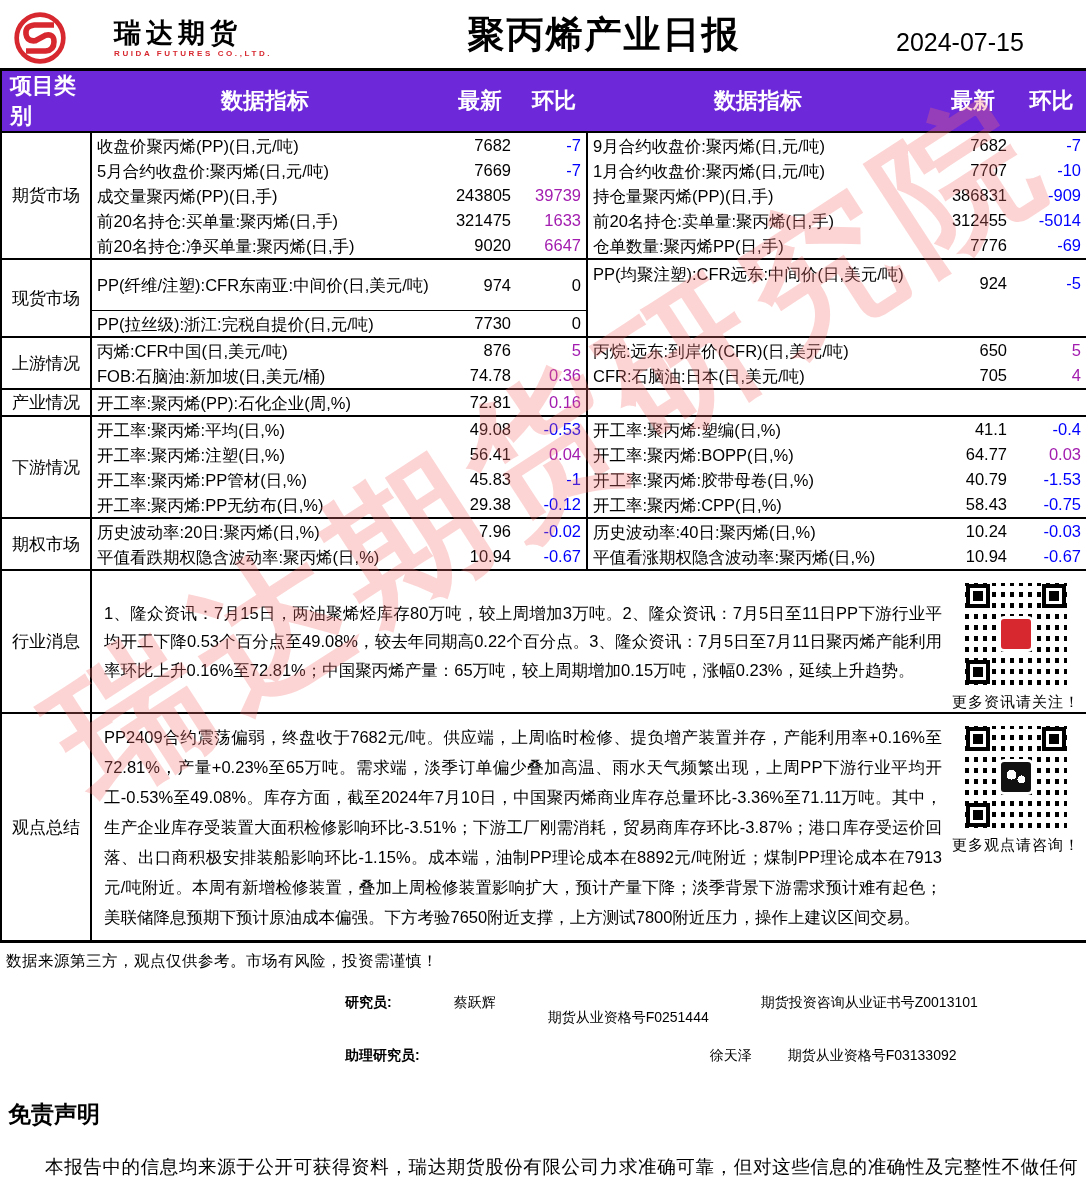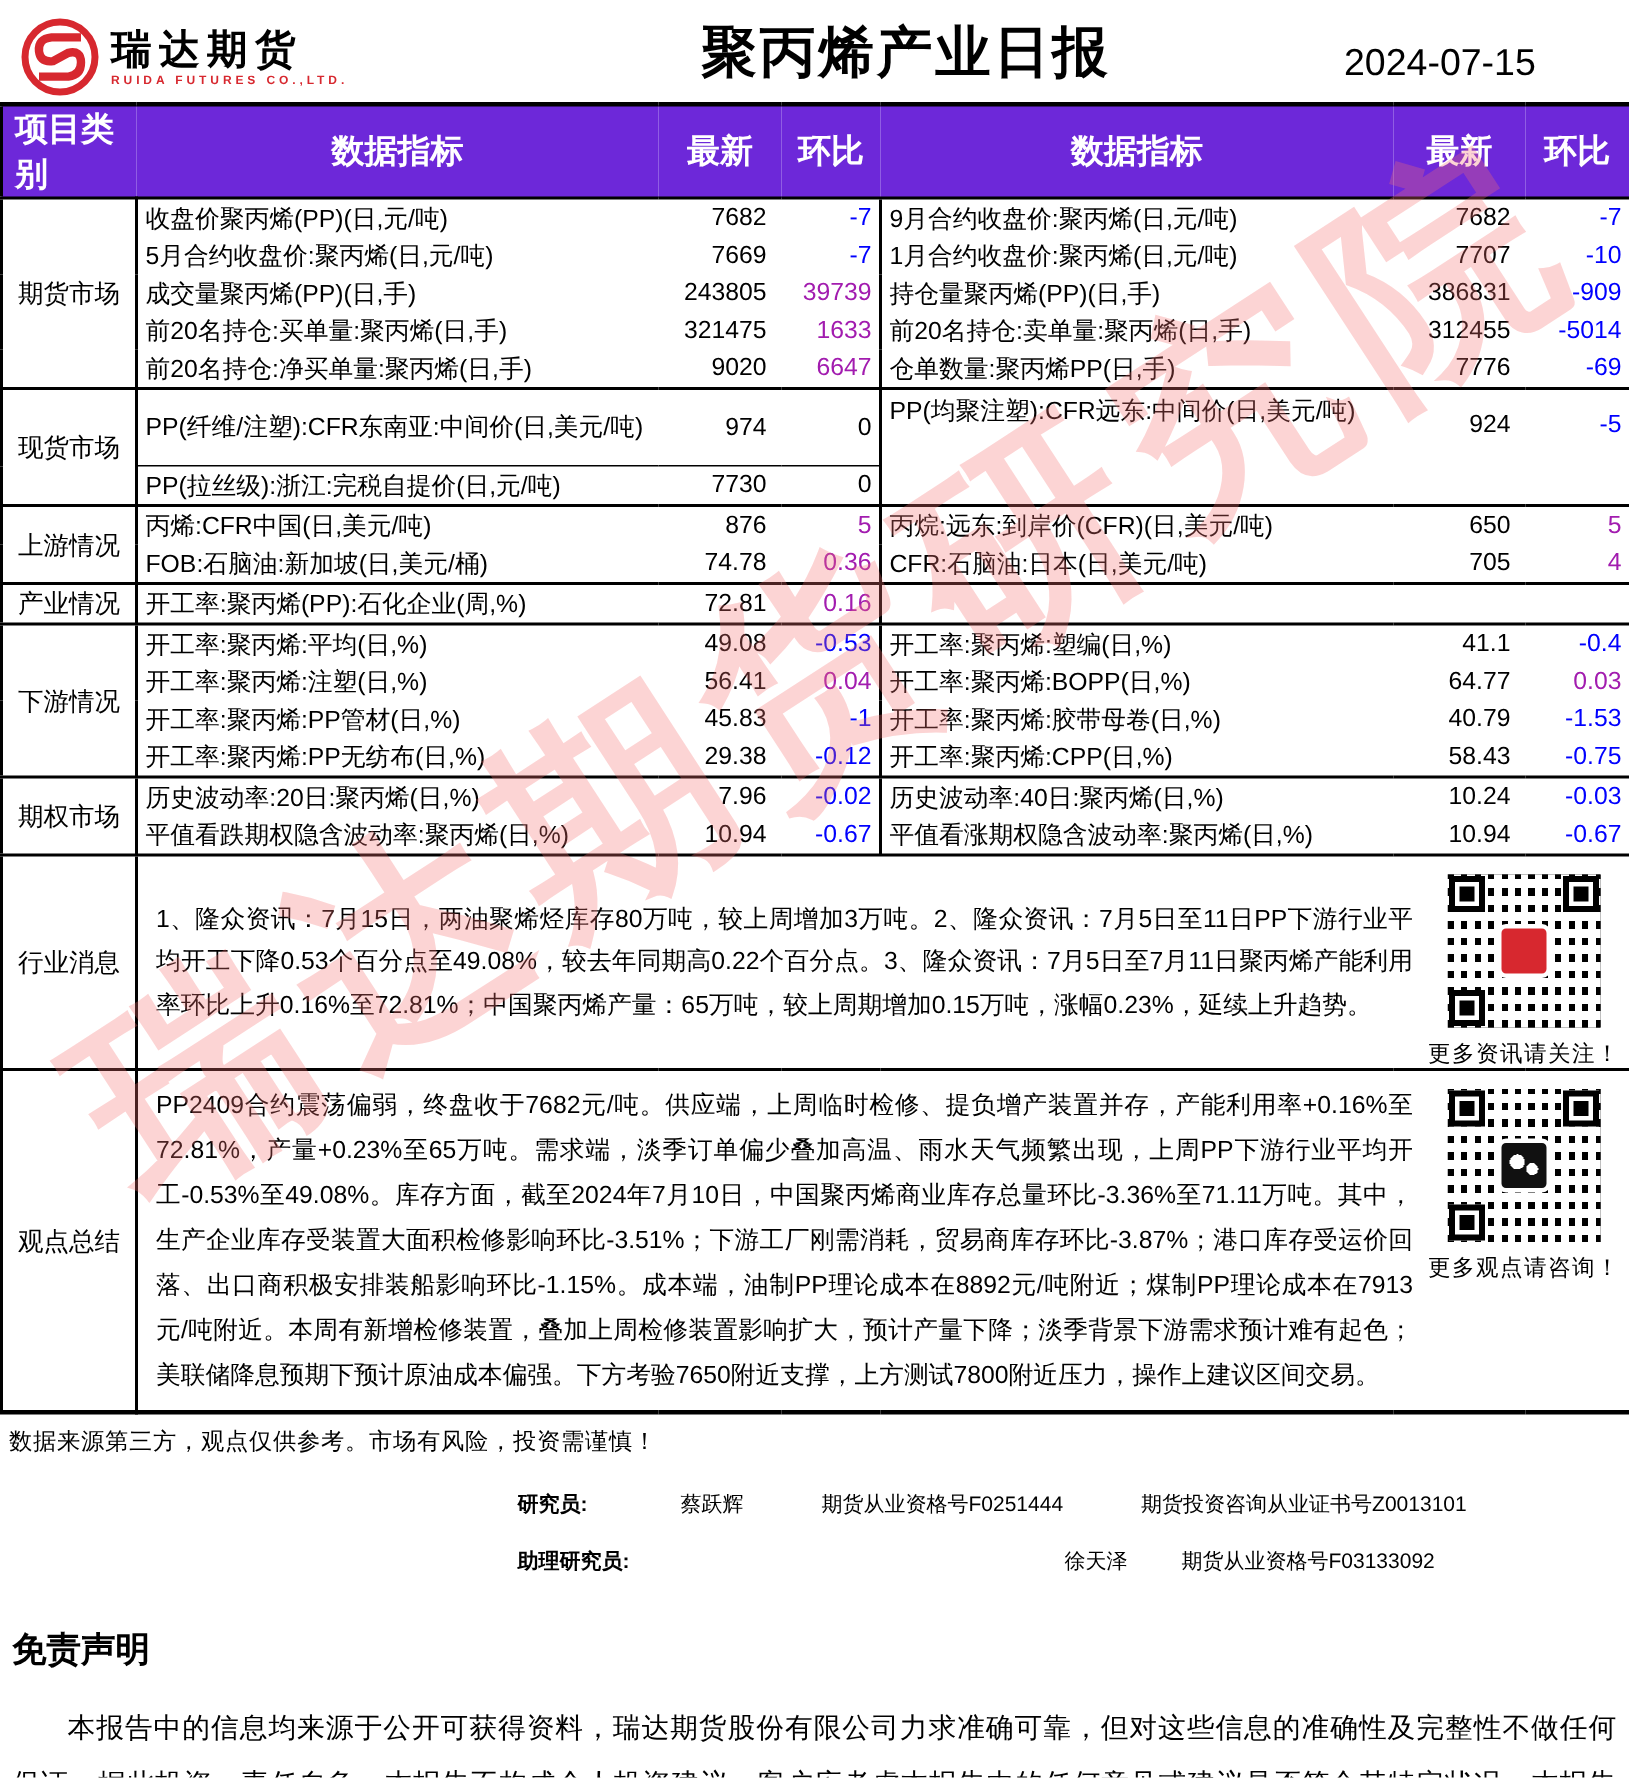--- a/index.html
+++ b/index.html
@@ -3,21 +3,21 @@
 <meta charset="utf-8">
 <style>
   html,body{margin:0;padding:0;}
   body{
     width:1086px;height:1185px;position:relative;overflow:hidden;
     background:#fff;color:#000;
     font-family:"Liberation Sans","DejaVu Sans",sans-serif;
   }
   
   .report-header{display:flex;align-items:flex-start;height:68px;}
-  .brand{display:flex;align-items:center;padding:10px 0 0 12px;width:300px;}
+  .brand{display:flex;align-items:center;padding:10px 0 0 12px;width:300px;gap:40px;}
   .brand-text{margin-left:6px;}
   .brand-name{font-size:27px;font-weight:bold;letter-spacing:5px;line-height:30px;}
   .brand-sub{font-size:8px;color:#D7282F;letter-spacing:2.6px;font-weight:bold;margin-top:1px;}
   .report-title{flex:1;text-align:center;font-size:37px;font-weight:bold;padding-top:10px;letter-spacing:2px;}
   .report-date{width:190px;font-size:25px;padding-top:28px;text-align:left;}
   
   table.main{border-collapse:collapse;table-layout:fixed;width:1086px;
     border-left:2px solid #000;border-right:2px solid #000;border-bottom:3px solid #000;border-top:3px solid #000;}
   col.c-cat{width:90px;}col.c-ind1{width:348px;}col.c-val1{width:82px;}col.c-chg1{width:66px;}
   col.c-ind2{width:342px;}col.c-val2{width:88px;}col.c-chg2{width:70px;}
@@ -58,21 +58,21 @@
   .qr .center-logo.black{background:#111;
     background-image:radial-gradient(circle at 35% 42%, #fff 0 5px, transparent 5px),
                      radial-gradient(circle at 68% 58%, #fff 0 4px, transparent 4px);}
   .qr-caption{font-size:15px;margin-top:8px;letter-spacing:1px;}
   
   .footnote{font-size:15.5px;padding:8px 0 0 6px;letter-spacing:0.5px;}
   .researchers{margin-top:22px;font-size:14px;}
   .res-line{display:flex;margin-bottom:20px;}
   .res-label{font-weight:bold;margin-left:345px;}
   .r1-name{margin-left:62px;}
-  .r1-cert{margin-left:52px;}
+  .r1-cert{margin-left:52px;margin-top:15px;}
   .r1-certb{margin-left:52px;}
   .r2-name{margin-left:290px;}
   .r2-cert{margin-left:36px;}
   
   .disclaimer{padding:0 8px;}
   .disc-head{font-size:23px;font-weight:bold;margin-top:34px;}
   .disc-body{font-size:18.5px;line-height:37px;text-align:justify;text-indent:2em;margin-top:18px;letter-spacing:0.5px;}
   
   .watermark{position:absolute;left:70px;top:660px;font-size:150px;font-weight:bold;
     color:rgba(244,112,112,0.30);letter-spacing:14px;white-space:nowrap;

